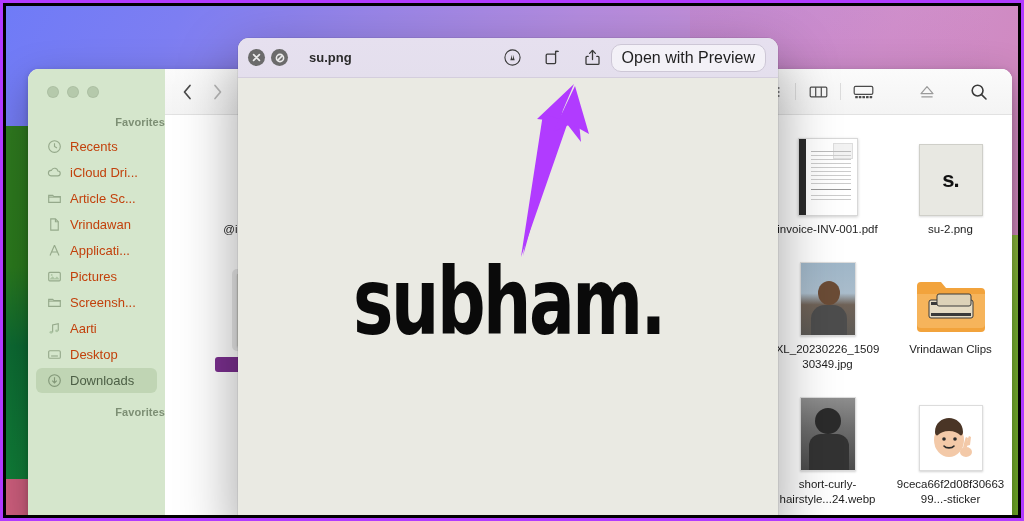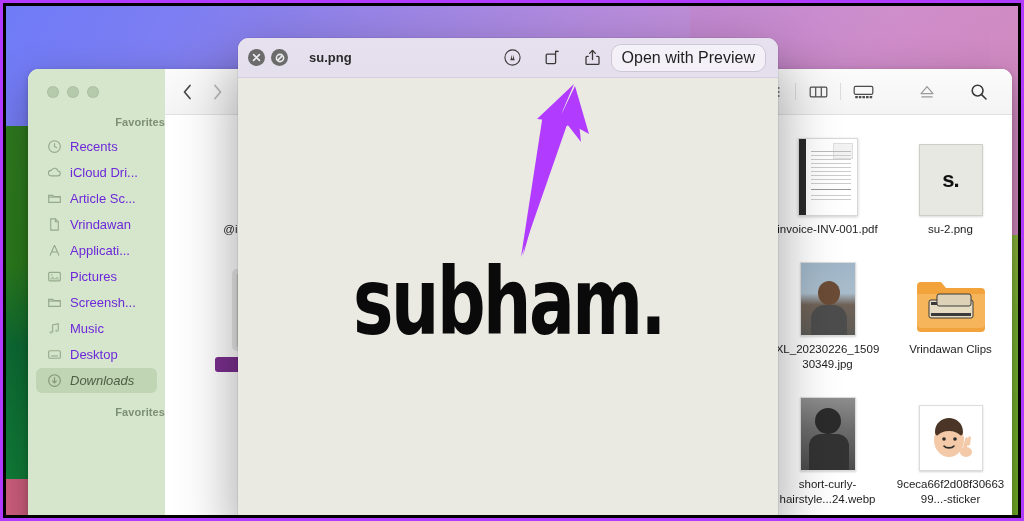--- a/index.html
+++ b/index.html
@@ -70,24 +70,24 @@
   .tl { width: 12px; height: 12px; border-radius: 50%; background: #b5c9ab;
         box-shadow: inset 0 0 0 1px rgba(0,0,0,.05); }
   .sb-head {
     font-size: 11px; font-weight: bold; color: #7d8f74;
     padding: 4px 0 5px 19px; letter-spacing: .1px; text-align: right;
   }
   .sb-item {
     display: flex; align-items: center; gap: 8px;
     height: 25px; margin: 1px 8px; padding-left: 11px;
     border-radius: 6px;
-    font-size: 13px; color: #6d28d9;
+    font-size: 13px; color: #c2410c;
     white-space: nowrap; overflow: hidden;
   }
-  .sb-item.sel { background: #c0d5b4; color: #4c5f45; font-style: italic; }
+  .sb-item.sel { background: #c0d5b4; color: #4c5f45; }
   .sb-ic { width: 15px; height: 15px; flex: 0 0 15px; opacity: .72; }
   .sb-ic svg { display: block; width: 15px; height: 15px; }
 
   
   #main { flex: 1; height: 100%; display: flex; flex-direction: column; background: #fff; position: relative; }
   #toolbar {
     height: 46px; flex: 0 0 46px;
     display: flex; align-items: center;
     background: linear-gradient(180deg,#fbfbfb,#f4f4f4);
     border-bottom: 1px solid #e2e2e2;
@@ -256,21 +256,21 @@
           <span>Screensh...</span>
         </div>
         <div class="sb-item">
           <span class="sb-ic">
               <svg viewBox="0 0 16 16" fill="none" stroke="#7d9272" stroke-width="1.2">
                 <path d="M6 12V4.2l6-1.3v7.4"></path>
                 <ellipse cx="4.4" cy="12.1" rx="1.7" ry="1.4" fill="#9db894" stroke="none"></ellipse>
                 <ellipse cx="10.4" cy="10.5" rx="1.7" ry="1.4" fill="#9db894" stroke="none"></ellipse>
               </svg>
             </span>
-          <span>Music</span>
+          <span>Aarti</span>
         </div>
         <div class="sb-item">
           <span class="sb-ic">
               <svg viewBox="0 0 16 16" fill="none" stroke="#7d9272" stroke-width="1.2">
                 <rect x="1.8" y="4" width="12.4" height="8" rx="1.2"></rect>
                 <path d="M4.4 9.6h7.2"></path>
               </svg>
             </span>
           <span>Desktop</span>
         </div>

